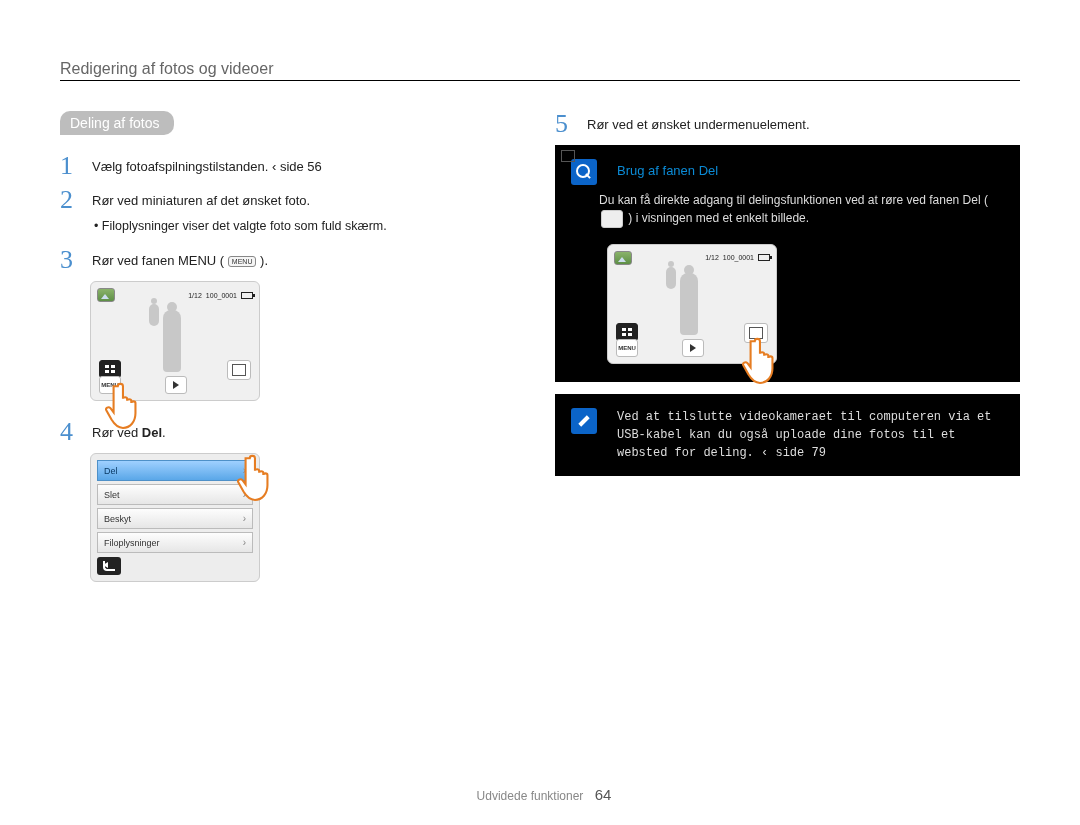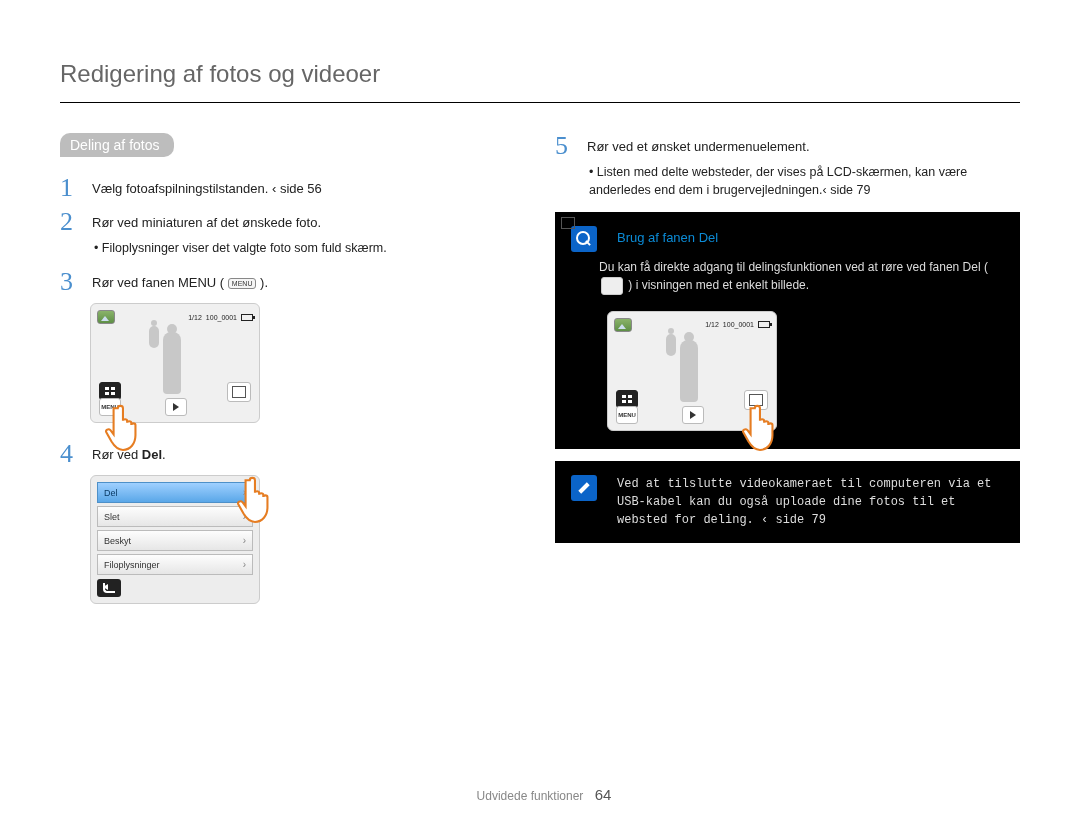--- a/index.html
+++ b/index.html
@@ -6,24 +6,24 @@
   body {
     font-family: Arial, Helvetica, sans-serif;
     background: #fff;
     color: #222;
     width: 1080px;
     height: 825px;
     position: relative;
     padding: 60px 60px 0 60px;
   }
   .page-title {
-    font-size: 24px;
+    font-size: 16px;
     font-weight: 400;
     color: #666;
-    padding-bottom: 14px;
+    padding-bottom: 2px;
     border-bottom: 1px solid #000;
     margin-bottom: 30px;
   }
   .columns { display: flex; gap: 30px; }
   .col { flex: 1; }
   .pill {
     display: inline-block;
     background: #bdbdbd;
     color: #fff;
     font-size: 14px;
@@ -195,21 +195,21 @@
     <div class="pill">Deling af fotos</div>
 
     <div class="step">
       <div class="step-num">1</div>
       <div class="step-body">Vælg fotoafspilningstilstanden.  ‹ side 56</div>
     </div>
 
     <div class="step">
       <div class="step-num">2</div>
       <div class="step-body">
-        <span>Rør ved miniaturen af det ønskede foto.</span>
+        <span>Rør ved miniaturen af det ønsket foto.</span>
         <ul>
             <li>Filoplysninger viser det valgte foto som fuld skærm.</li>
           </ul>
       </div>
     </div>
 
     <div class="step">
       <div class="step-num">3</div>
       <div class="step-body">
         <span>Rør ved fanen MENU (</span>
@@ -275,23 +275,20 @@
           </svg>
       </div>
     </div>
   </div>
 
   <div class="col">
     <div class="step">
       <div class="step-num">5</div>
       <div class="step-body">
         <span>Rør ved et ønsket undermenuelement.</span>
-        <ul>
-            <li>Listen med delte websteder, der vises på LCD-skærmen, kan være anderledes end dem i brugervejledningen.‹ side 79</li>
-          </ul>
       </div>
     </div>
 
     <div class="callout">
       <div class="c-head">
         <div class="c-icon">
             <div class="mag-glass"></div>
           </div>
         <div class="c-title">Brug af fanen Del</div>
       </div>

